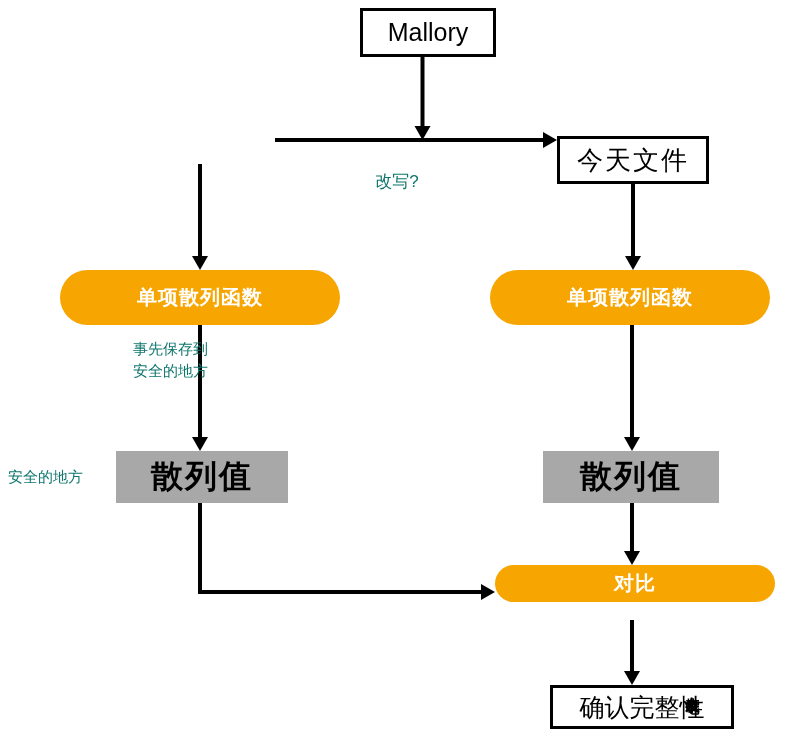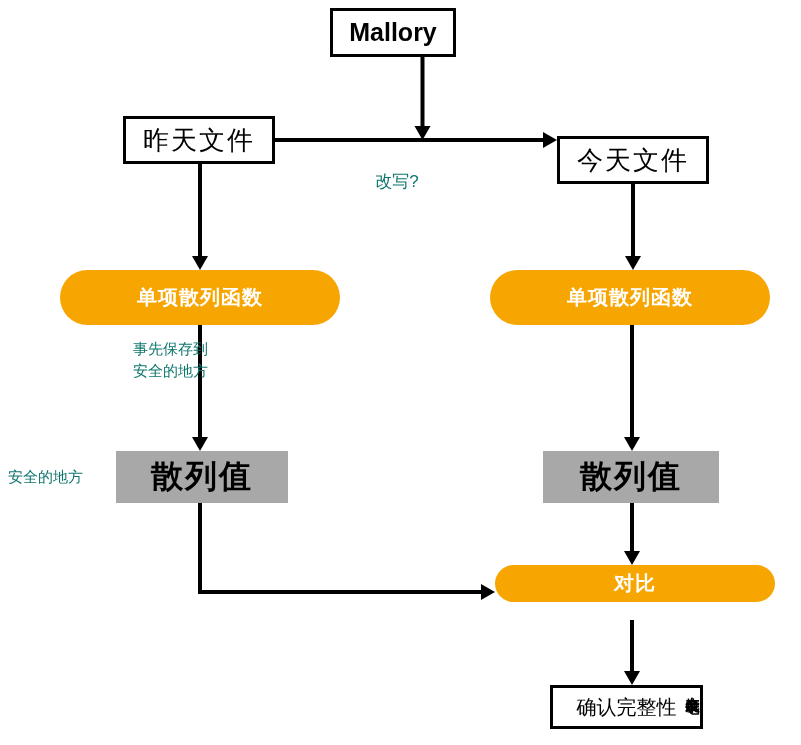--- a/index.html
+++ b/index.html
@@ -75,40 +75,39 @@
       <polyline points="200,503 200,592 483,592"></polyline>
       <polygon points="481,584 481,600 495,592"></polygon>
     </g>
 
     <g>
       <line x1="632" y1="620" x2="632" y2="673"></line>
       <polygon points="624,671 640,671 632,685"></polygon>
     </g>
   </svg>
 
-  <div class="node rect-box" style="left:330px;top:8px;width:126px;height:49px;font-size:25px;font-weight:bold;">Mallory</div>
+  <div class="node rect-box" style="left:360px;top:8px;width:136px;height:49px;font-size:25px;">Mallory</div>
 
-  <div class="node rect-box" style="left:123px;top:116px;width:152px;height:48px;font-size:26px;letter-spacing:2px;">昨天文件</div>
 
   <div class="node rect-box" style="left:557px;top:116px;width:152px;height:48px;font-size:26px;letter-spacing:2px;margin-top:20px;">今天文件</div>
 
   <div class="label" style="left:352px;top:170px;width:90px;text-align:center;font-size:17px;">改写?</div>
 
   <div class="node pill" style="left:60px;top:270px;width:280px;height:55px;">单项散列函数</div>
 
   <div class="node pill" style="left:490px;top:270px;width:280px;height:55px;">单项散列函数</div>
 
   <div class="label note" style="left:85px;top:338px;width:150px;font-size:15px;margin-left:48px;">事先保存到
 安全的地方</div>
 
   <div class="label" style="left:8px;top:468px;width:95px;font-size:15px;">安全的地方</div>
 
   <div class="node gray-box" style="left:116px;top:451px;width:172px;height:52px;">散列值</div>
 
   <div class="node gray-box" style="left:543px;top:451px;width:176px;height:52px;">散列值</div>
 
   <div class="node pill" style="left:495px;top:565px;width:280px;height:37px;">对比</div>
 
-  <div class="node rect-box" style="left:550px;top:685px;width:153px;height:44px;border-width:3px;font-size:20px;">确认完整性</div>
+  <div class="node rect-box" style="left:550px;top:685px;width:184px;height:44px;border-width:3px;font-size:25px;">确认完整性</div>
 
   <div class="watermark">电子发烧友</div>
 
 </div>
 
 </body></html>

